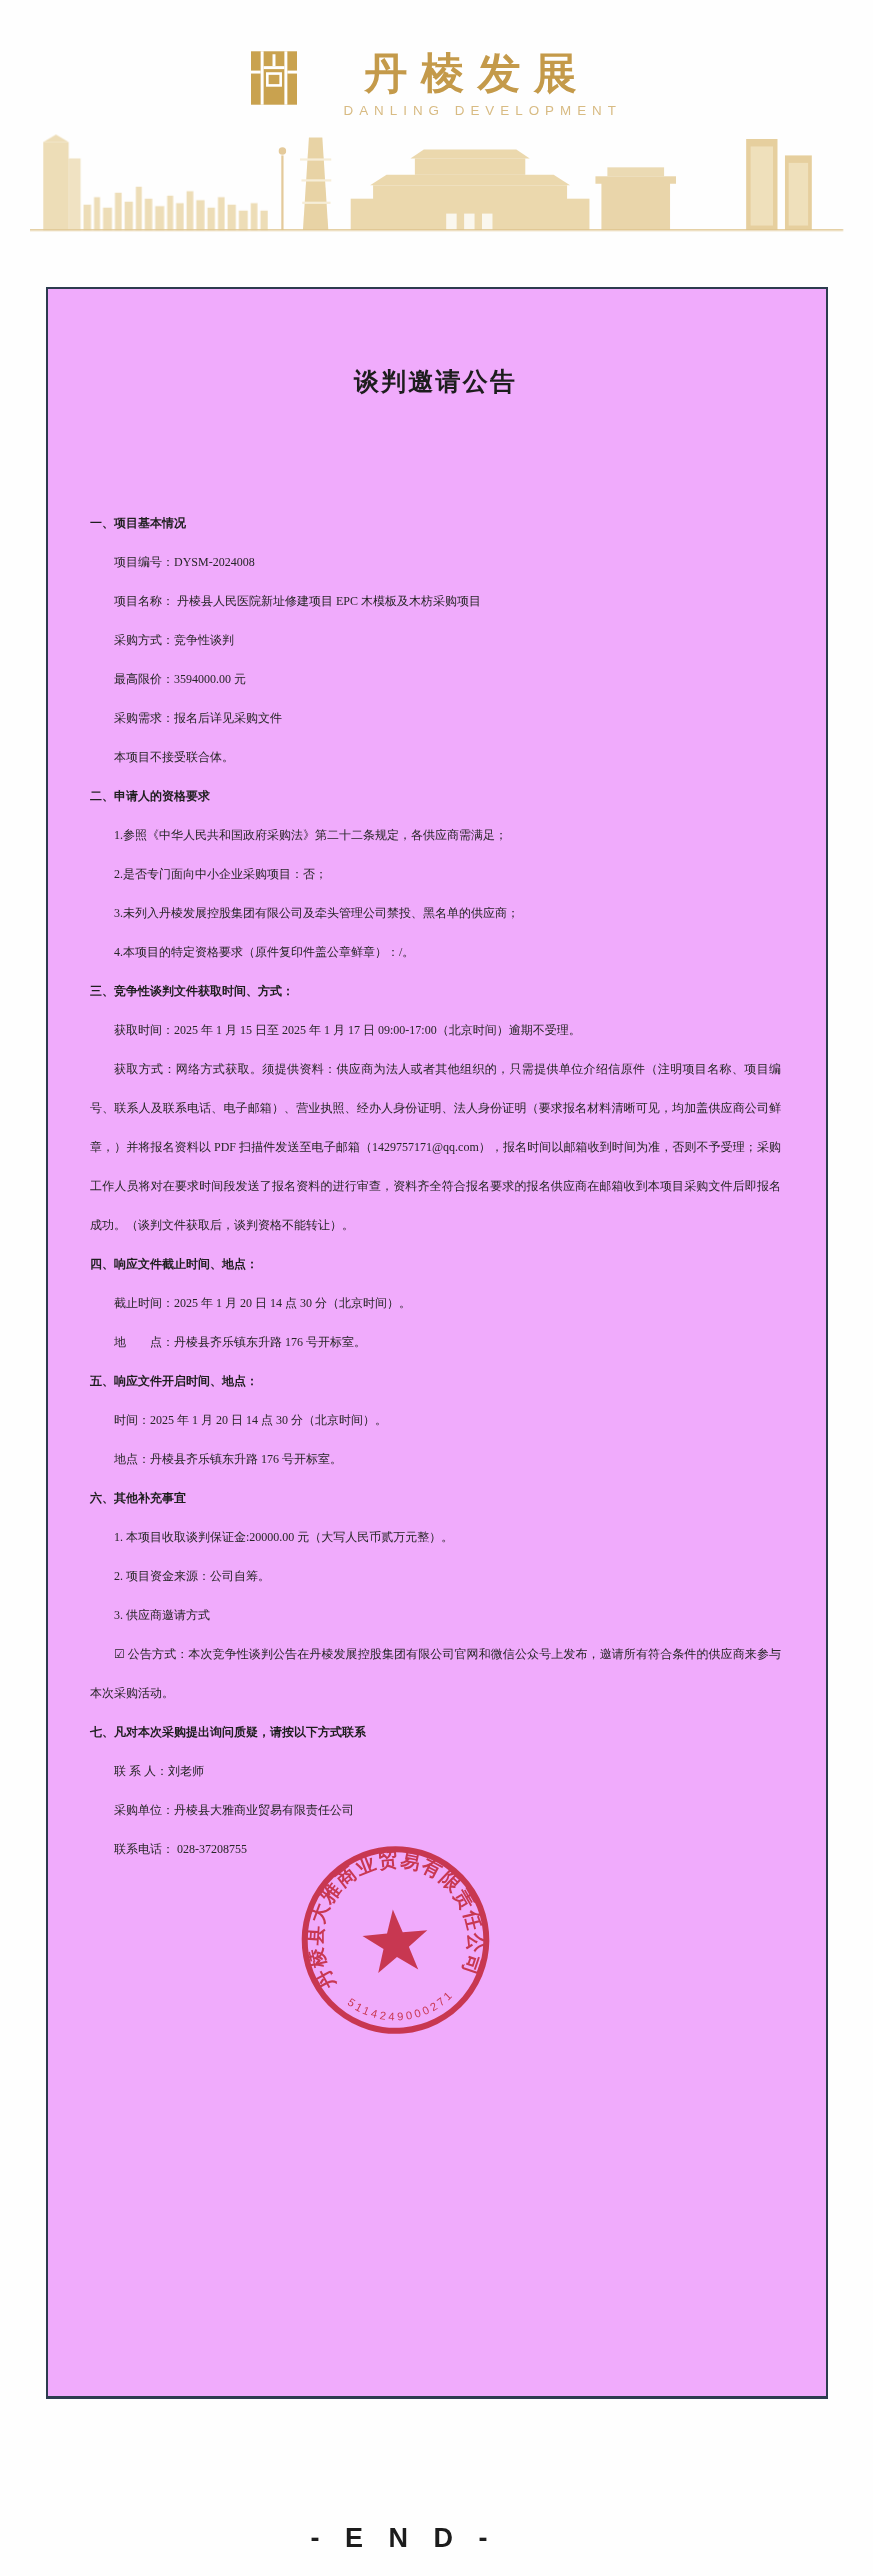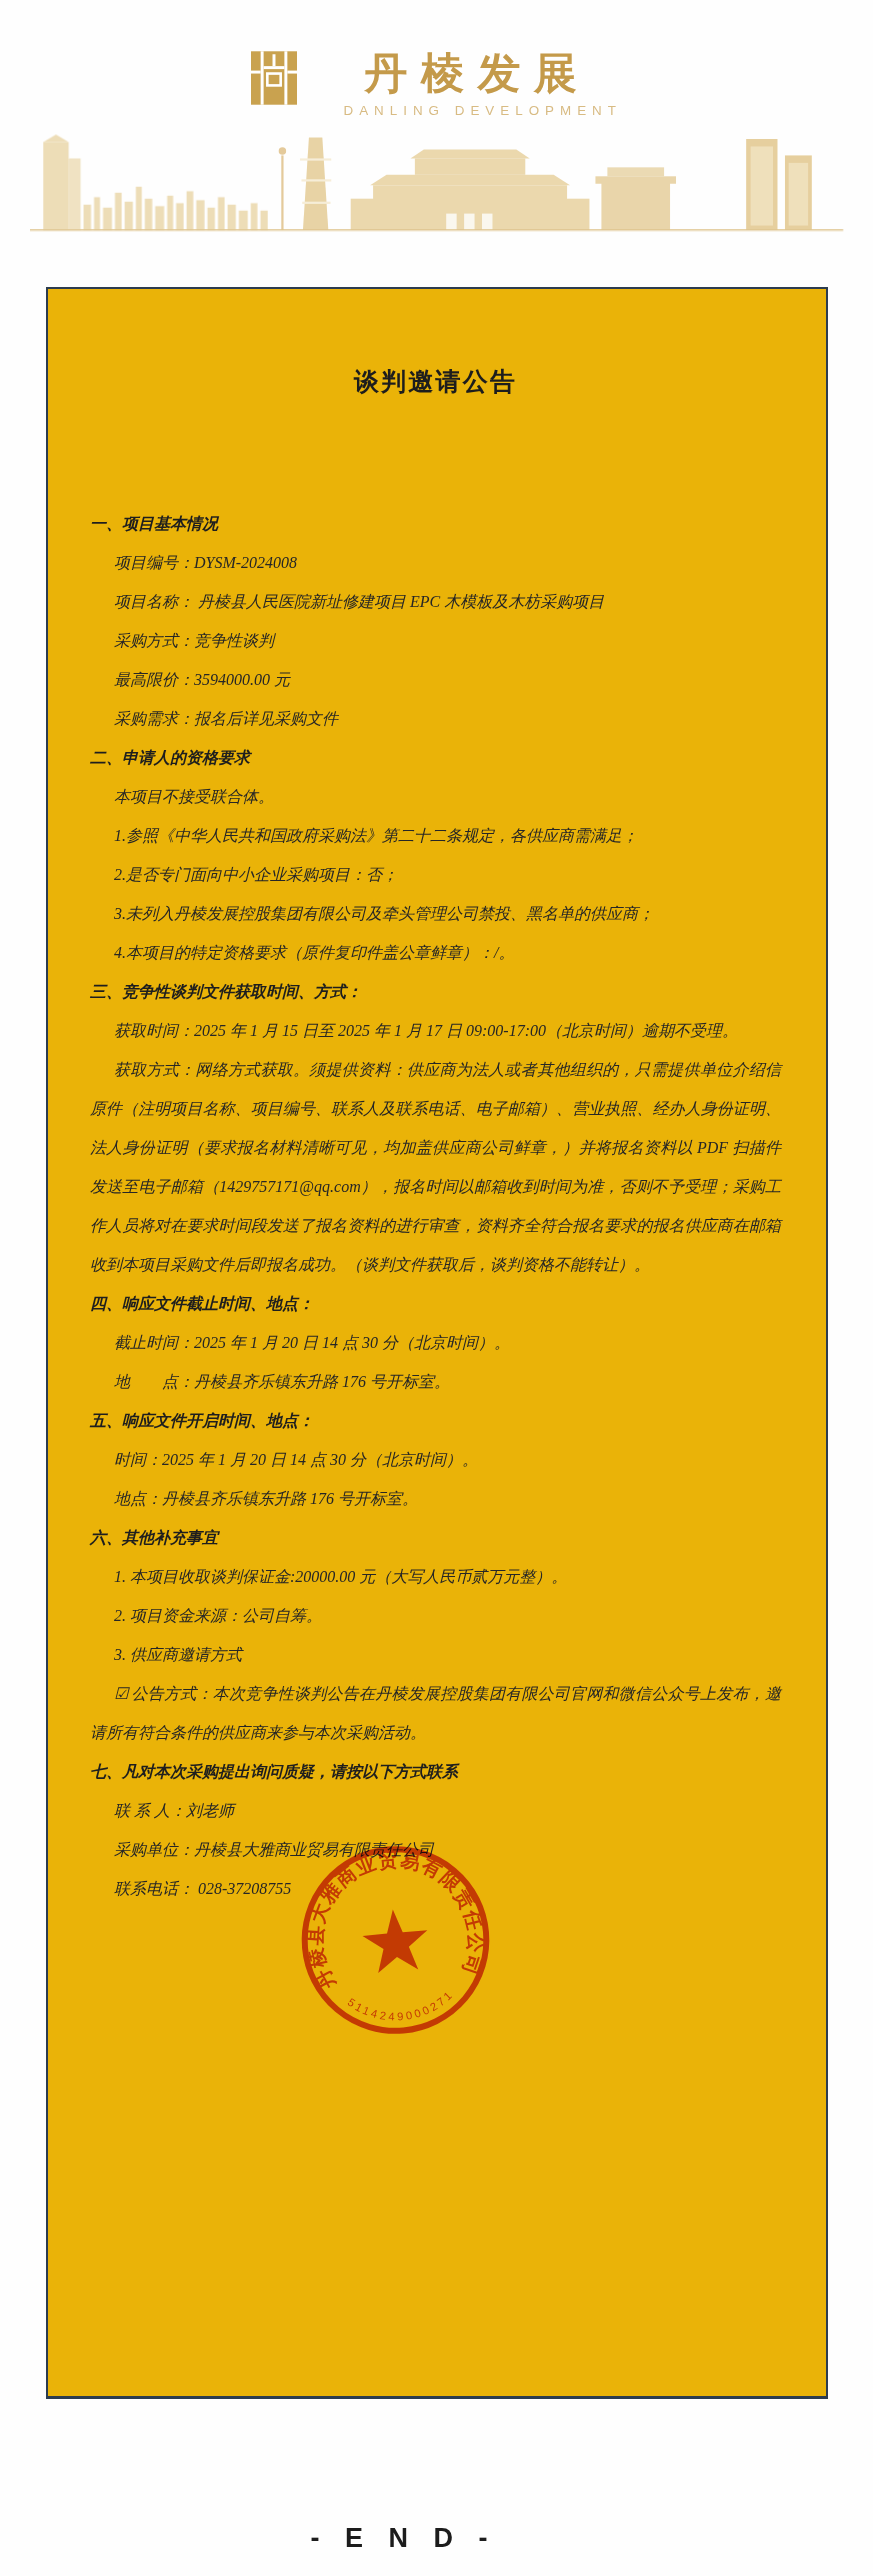--- a/index.html
+++ b/index.html
@@ -12,28 +12,28 @@
   .brand-logo{display:block;flex:0 0 auto;}
   .brand-text{display:flex;flex-direction:column;align-items:center;}
   .brand-name{font-size:43px;line-height:46px;font-weight:bold;color:#c49a4a;
               letter-spacing:13.4px;text-indent:13.4px;font-family:"Liberation Serif",serif;}
   .brand-subtitle{margin-top:6px;font-size:13.4px;letter-spacing:6px;color:#d8bb83;
                   font-family:"Liberation Sans",sans-serif;margin-left:24px;}
   .skyline{display:block;margin-top:15px;}
 
   
   .doc-frame{position:absolute;left:46px;top:287px;width:782px;height:2112px;
-             box-sizing:border-box;background:#eab308;
+             box-sizing:border-box;background:#f0abfc;
              border:2.2px solid #2c3c4f;border-bottom-width:3.7px;
              padding:49px 45px 0 42px;}
   .doc-title{margin:27px 0 0 0;text-align:center;font-size:25px;line-height:33px;
              font-weight:bold;letter-spacing:2.2px;color:#1d1d1d;
              font-family:"Liberation Sans","DejaVu Sans",sans-serif;}
   .doc-body{margin-top:106px;}
-  .line{margin:0;font-size:16px;line-height:39px;color:#262626;text-align:justify;font-style:italic;}
+  .line{margin:0;font-size:12px;line-height:39px;color:#262626;text-align:justify;}
   .line.body{font-family:"Liberation Serif","DejaVu Serif",serif;}
   .line.heading{font-weight:700;color:#1e1e1e;
                 font-family:"Liberation Sans","DejaVu Sans",sans-serif;}
   .line.indent{text-indent:24px;}
   .checkbox-glyph{margin-right:3px;}
 
   
   .seal{position:absolute;left:295px;top:1837px;opacity:0.88;mix-blend-mode:multiply;}
 
   
@@ -127,22 +127,22 @@
   <section class="doc-frame">
     <h1 class="doc-title">谈判邀请公告</h1>
 
     <div class="doc-body">
       <p class="line heading">一、项目基本情况</p>
       <p class="line body indent">项目编号：DYSM-2024008</p>
       <p class="line body indent">项目名称： 丹棱县人民医院新址修建项目 EPC 木模板及木枋采购项目</p>
       <p class="line body indent">采购方式：竞争性谈判</p>
       <p class="line body indent">最高限价：3594000.00 元</p>
       <p class="line body indent">采购需求：报名后详见采购文件</p>
+      <p class="line body indent">本项目不接受联合体。</p>
       <p class="line heading">二、申请人的资格要求</p>
-      <p class="line body indent">本项目不接受联合体。</p>
       <p class="line body indent">1.参照《中华人民共和国政府采购法》第二十二条规定，各供应商需满足；</p>
       <p class="line body indent">2.是否专门面向中小企业采购项目：否；</p>
       <p class="line body indent">3.未列入丹棱发展控股集团有限公司及牵头管理公司禁投、黑名单的供应商；</p>
       <p class="line body indent">4.本项目的特定资格要求（原件复印件盖公章鲜章）：/。</p>
       <p class="line heading">三、竞争性谈判文件获取时间、方式：</p>
       <p class="line body indent">获取时间：2025 年 1 月 15 日至 2025 年 1 月 17 日 09:00-17:00（北京时间）逾期不受理。</p>
       <p class="line body indent">获取方式：网络方式获取。须提供资料：供应商为法人或者其他组织的，只需提供单位介绍信原件（注明项目名称、项目编号、联系人及联系电话、电子邮箱）、营业执照、经办人身份证明、法人身份证明（要求报名材料清晰可见，均加盖供应商公司鲜章，）并将报名资料以 PDF 扫描件发送至电子邮箱（1429757171@qq.com），报名时间以邮箱收到时间为准，否则不予受理；采购工作人员将对在要求时间段发送了报名资料的进行审查，资料齐全符合报名要求的报名供应商在邮箱收到本项目采购文件后即报名成功。（谈判文件获取后，谈判资格不能转让）。</p>
       <p class="line heading">四、响应文件截止时间、地点：</p>
       <p class="line body indent">截止时间：2025 年 1 月 20 日 14 点 30 分（北京时间）。</p>
       <p class="line body indent">地　　点：丹棱县齐乐镇东升路 176 号开标室。</p>

